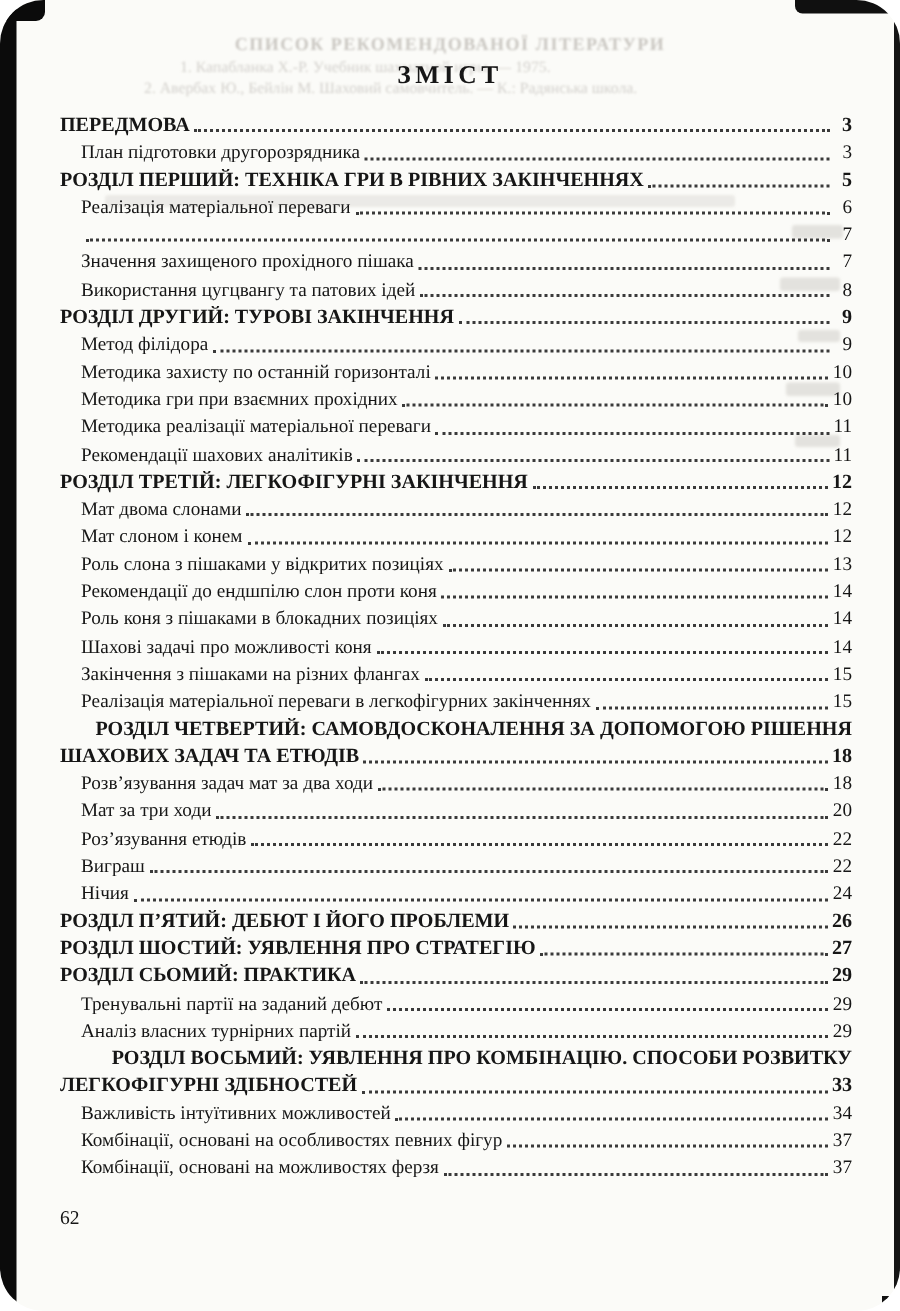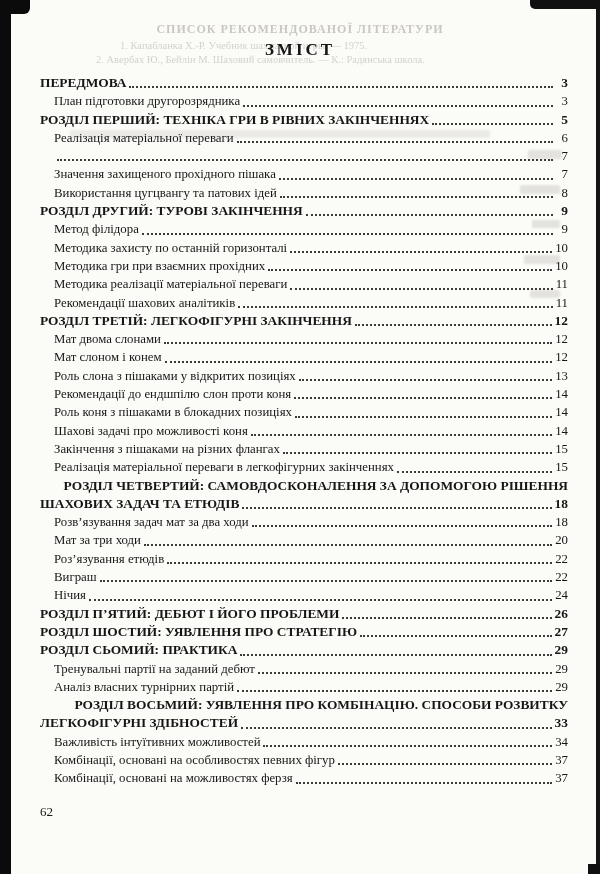--- a/index.html
+++ b/index.html
@@ -4,20 +4,21 @@
 <style>
   html, body { margin: 0; padding: 0; background: #ffffff; }
   .page {
     position: relative;
     width: 600px;
     height: 874px;
     background: #fbfbf8;
     overflow: hidden;
     font-family: "Liberation Serif", "DejaVu Serif", serif;
     color: #161616;
+    border-radius: 29px;
   }
   
   .edge-left   { position:absolute; left:0; top:0; width:11px; height:874px; background:#0b0b0b; }
   .edge-right  { position:absolute; right:0; top:0; width:4px; height:874px; background:#151515; }
   .corner-tl   { position:absolute; left:0; top:0; width:30px; height:14px; background:#0b0b0b; border-radius:0 0 6px 0; }
   .corner-tr   { position:absolute; right:0; top:0; width:70px; height:9px; background:#101010; border-radius:0 0 0 5px; }
   .corner-br   { position:absolute; right:0; bottom:0; width:12px; height:10px; background:#101010; }
   .smudge { position:absolute; background:rgba(120,115,108,0.18); border-radius:2px; filter: blur(1px); }
   .sm1 { left:528px; top:150px; width:34px; height:9px; }
   .sm2 { left:520px; top:185px; width:40px; height:9px; }

